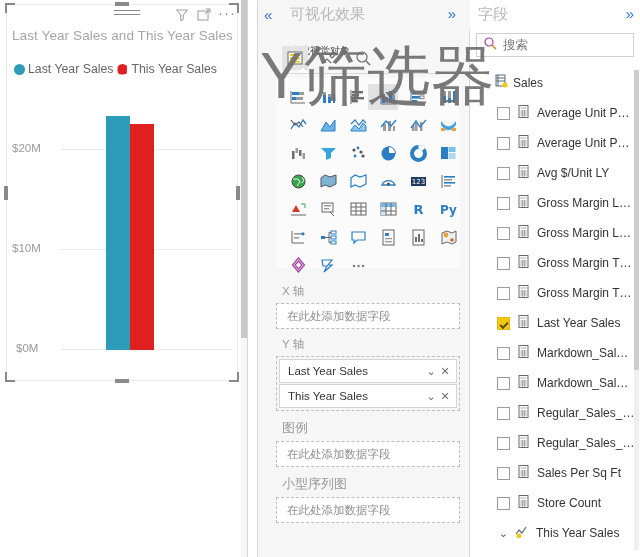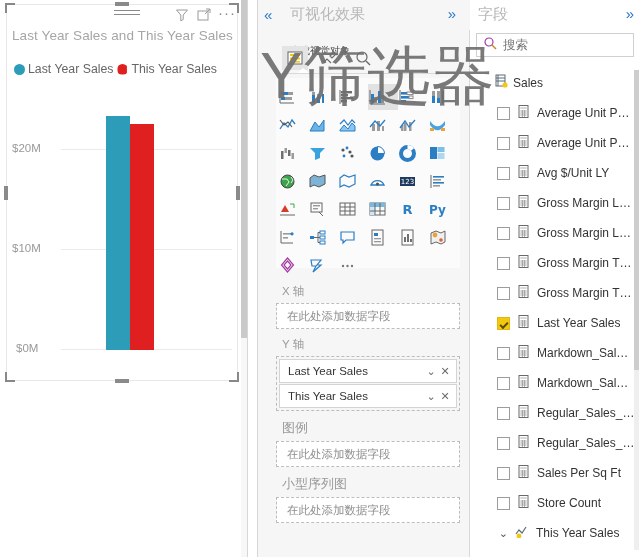--- a/index.html
+++ b/index.html
@@ -90,21 +90,21 @@
   .vtab.sel { background:#e4e4e4; }
   .tab-caret { position:absolute; left:38px; top:68px; width:0;height:0;
                border-left:7px solid transparent;border-right:7px solid transparent;border-bottom:6px solid #ffffff;}
   #tabs-underline { position:absolute; left:18px; top:73px; width:182px; height:1px; background:#d9d9d9; }
 
   #viz-gallery {
     position:absolute; left:18px; top:78px; width:184px; height:190px;
     background:#fbfbfb;
     display:grid; grid-template-columns: repeat(6, 1fr); gap:2px 0px; padding:6px 2px;
   }
-  .gcell { display:flex; align-items:center; justify-content:flex-start; height:26px; cursor:pointer; }
+  .gcell { display:flex; align-items:center; justify-content:flex-end; height:26px; cursor:pointer; }
   .gcell.sel { background:#e2e2e2; }
   .gcell svg { display:block; }
 
   #wells { position:absolute; left:18px; top:276px; width:184px; }
   .well-label { font-size:11.5px; color:#9b9b9b; margin:8px 0 4px 6px; }
   .dropzone {
     border:1px dashed #bdbdbd; background:#ffffff; height:26px;
     display:flex; align-items:center; padding-left:10px;
     font-size:11.5px; color:#8d8d8d;
   }

